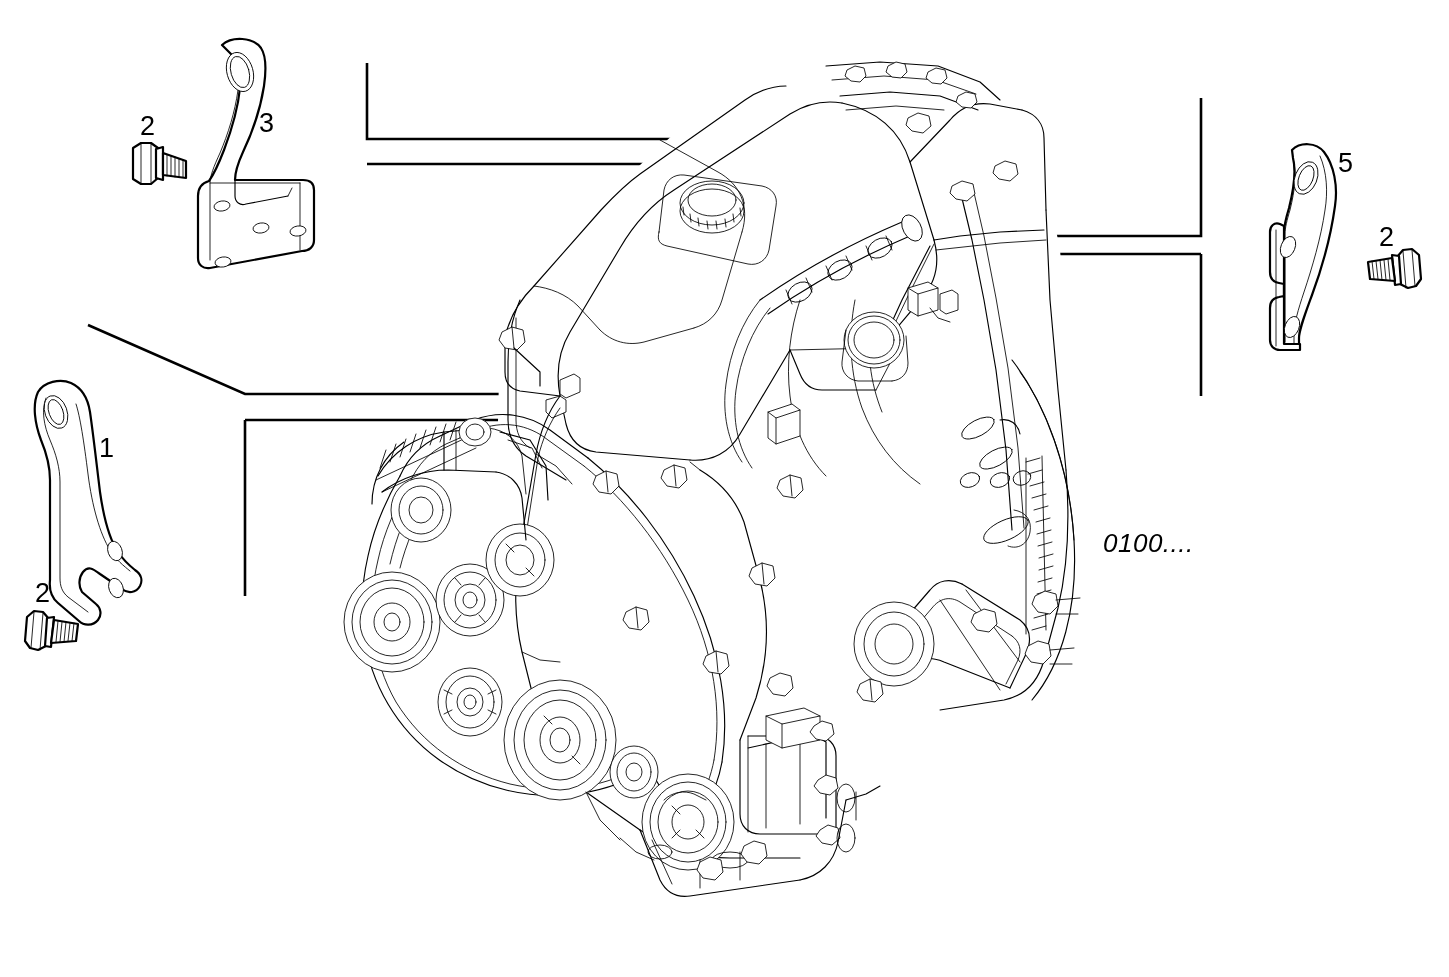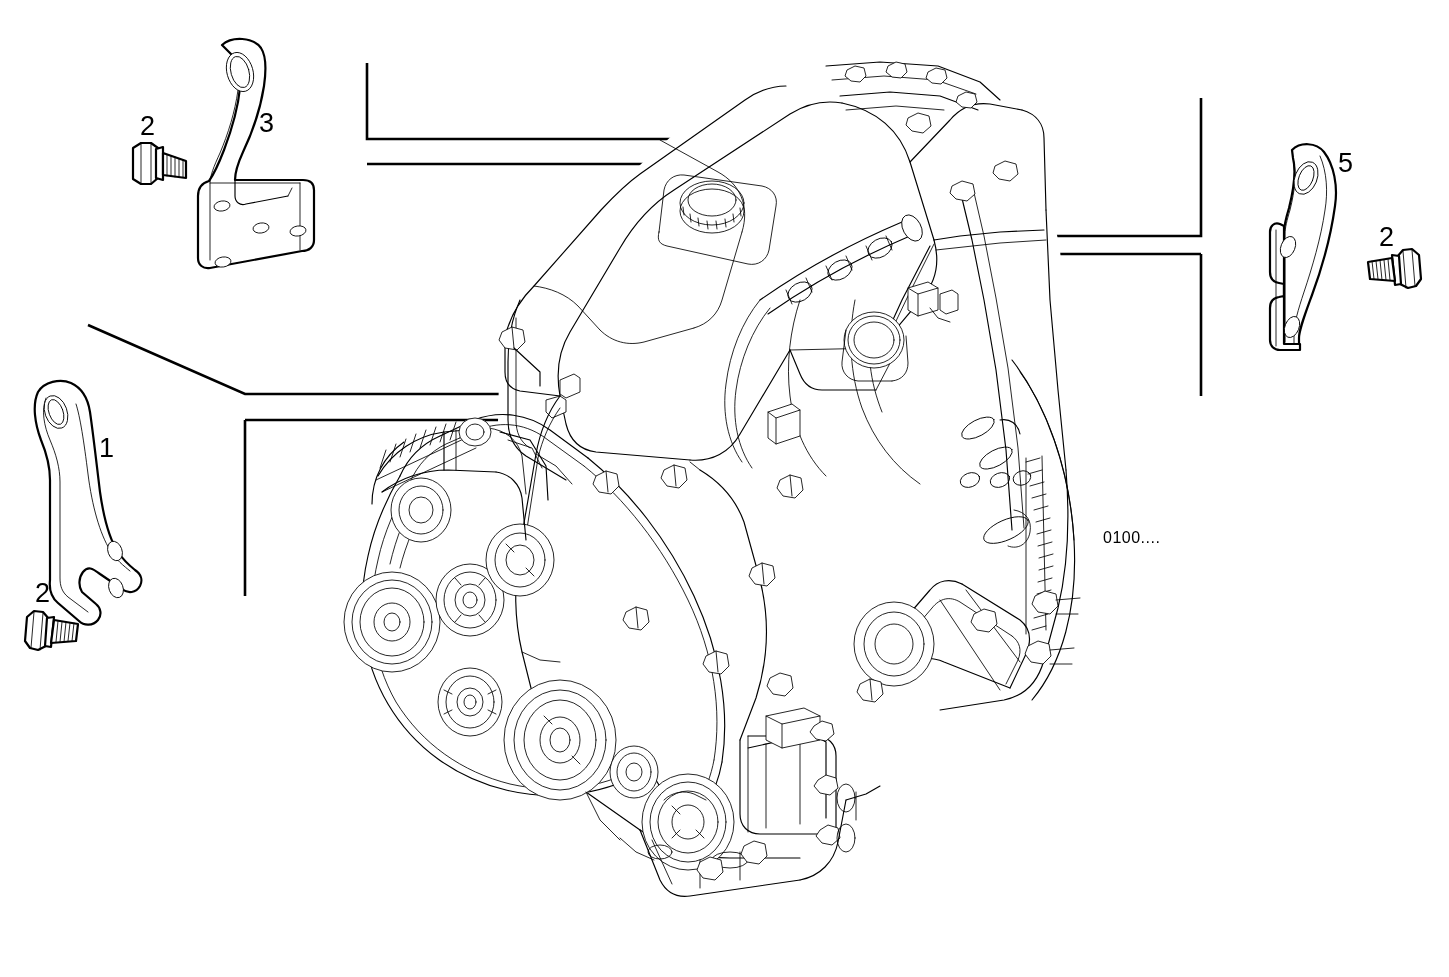--- a/index.html
+++ b/index.html
@@ -27,23 +27,24 @@
     font-family: "Liberation Sans", sans-serif;
     color: #000000;
     white-space: nowrap;
     user-select: none;
   }
   .callout-num {
     font-size: 27px;
     line-height: 1;
   }
   .ref-code {
-    font-size: 16px;
+    font-size: 26px;
     line-height: 1;
     letter-spacing: 0.5px;
+    font-style: italic;
   }
 </style>
 </head>
 <body>
 
 <div id="sheet">
 
 <svg width="1449" height="977" viewBox="0 0 1449 977" shape-rendering="geometricPrecision">
 
   <defs>

